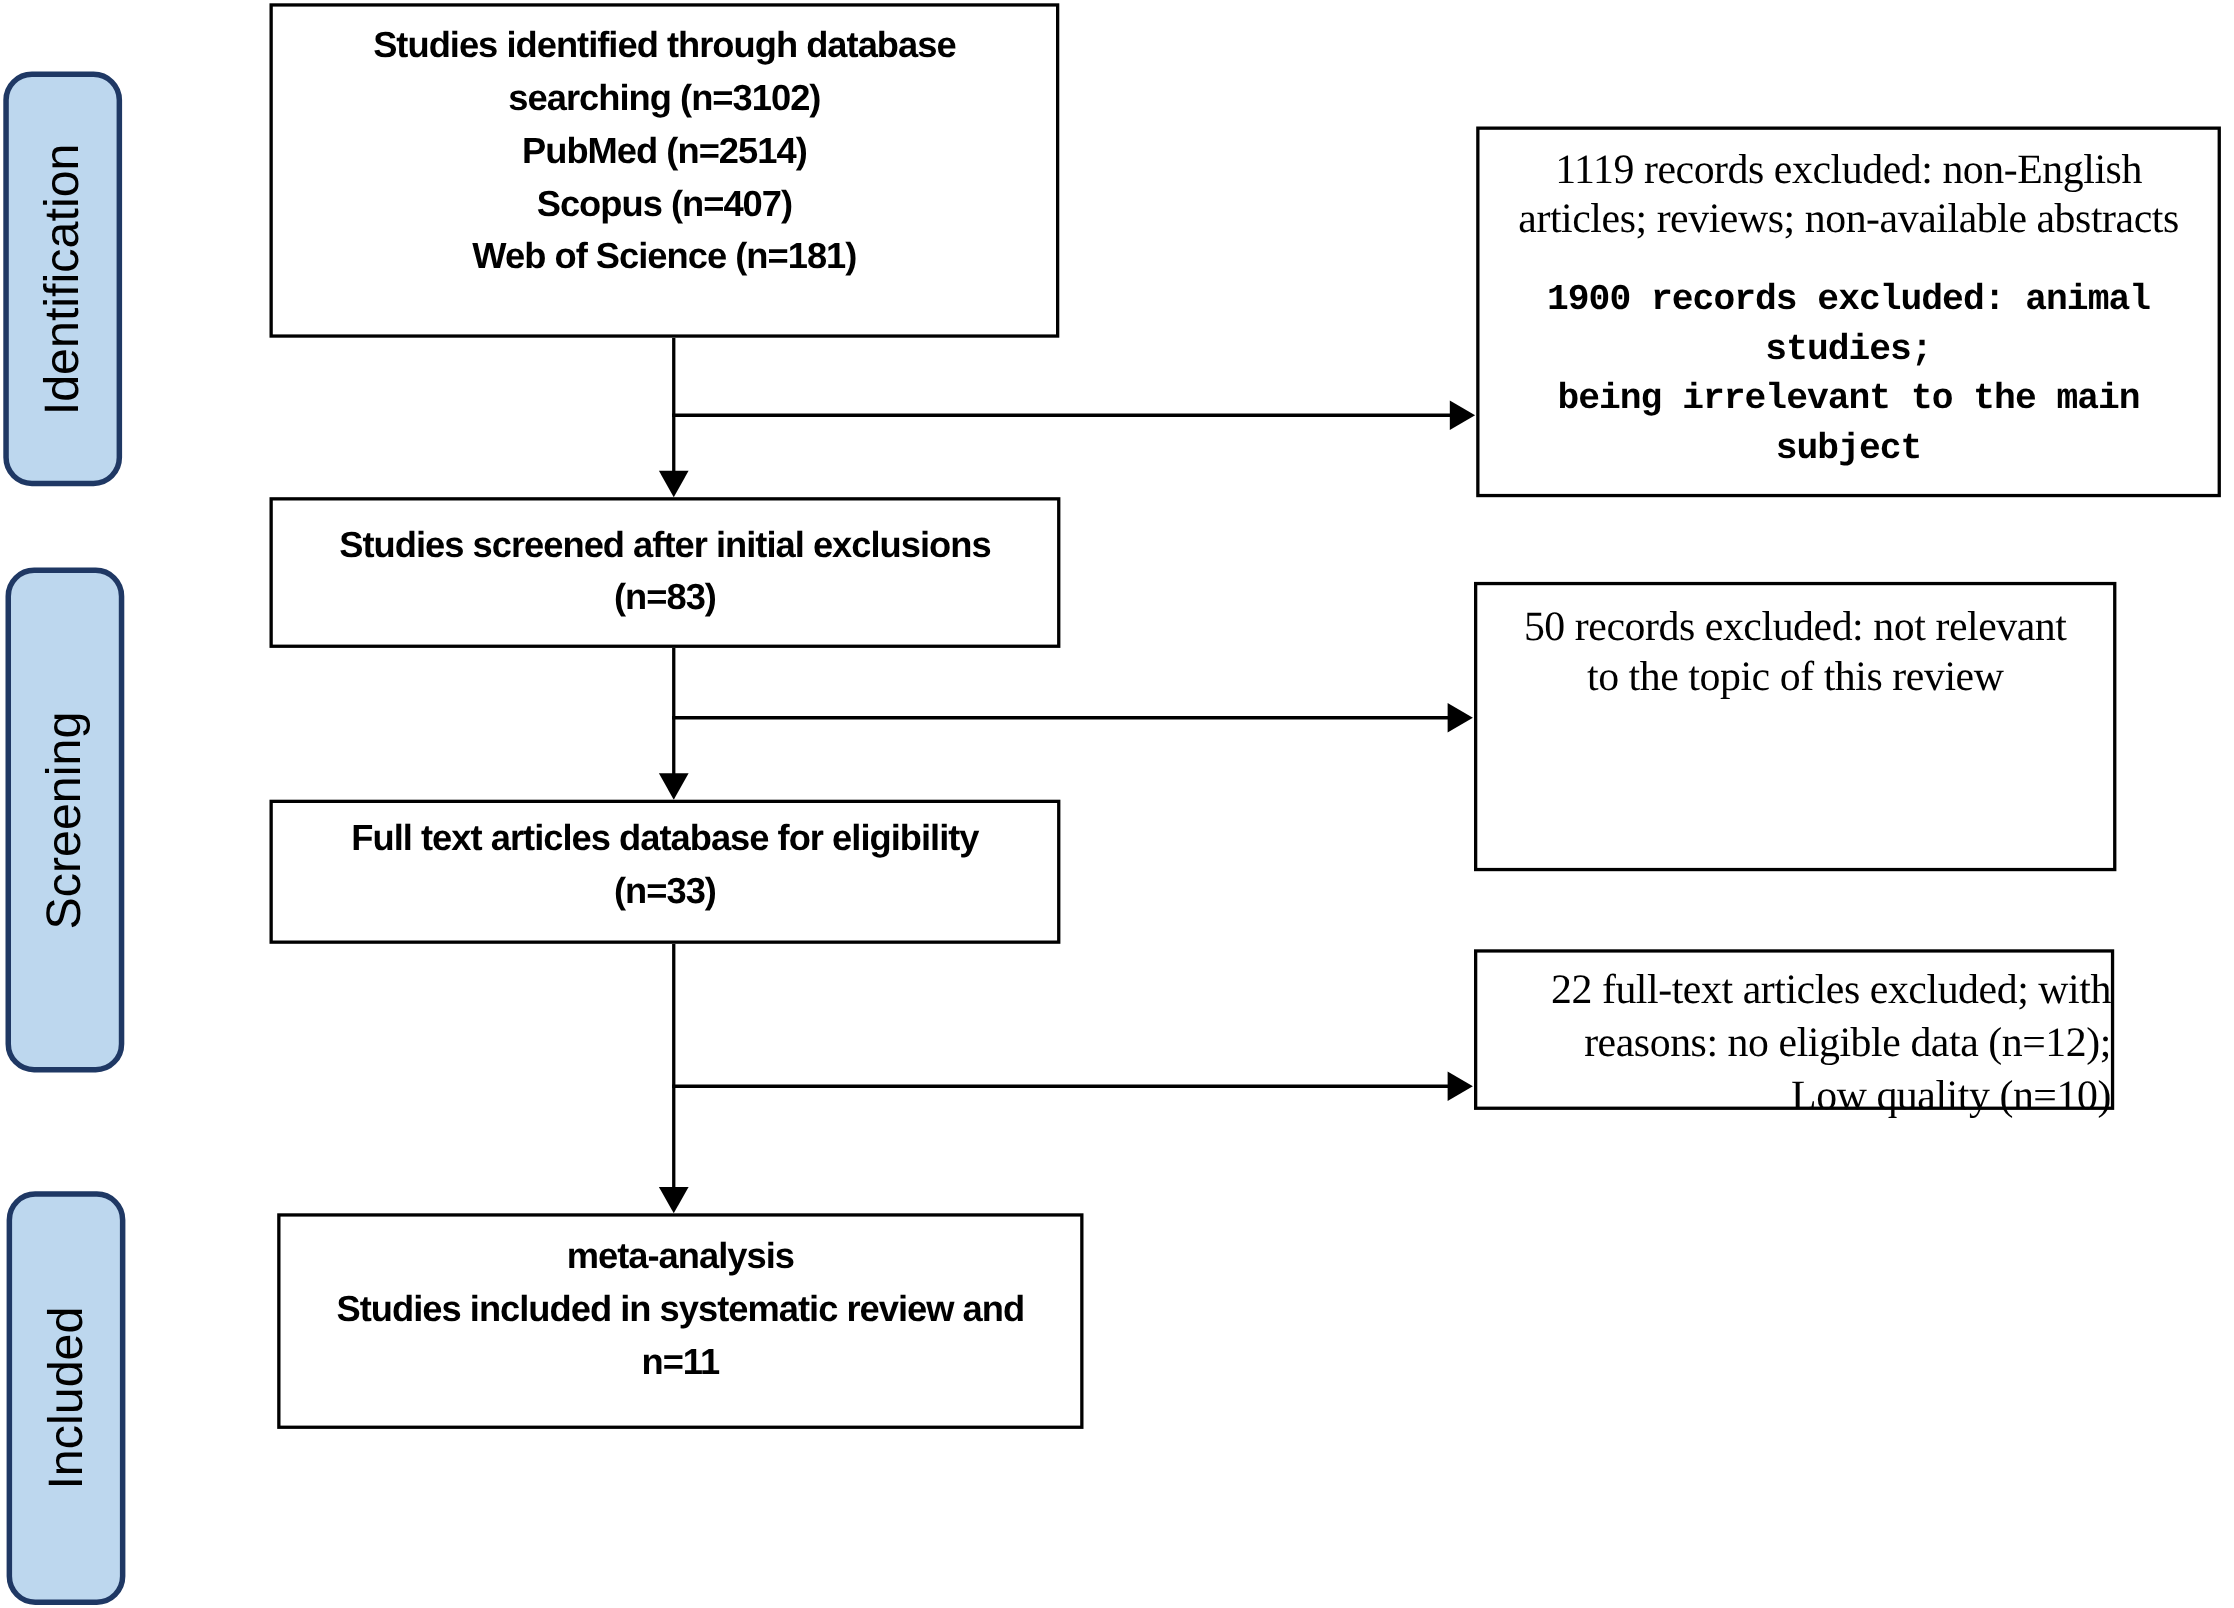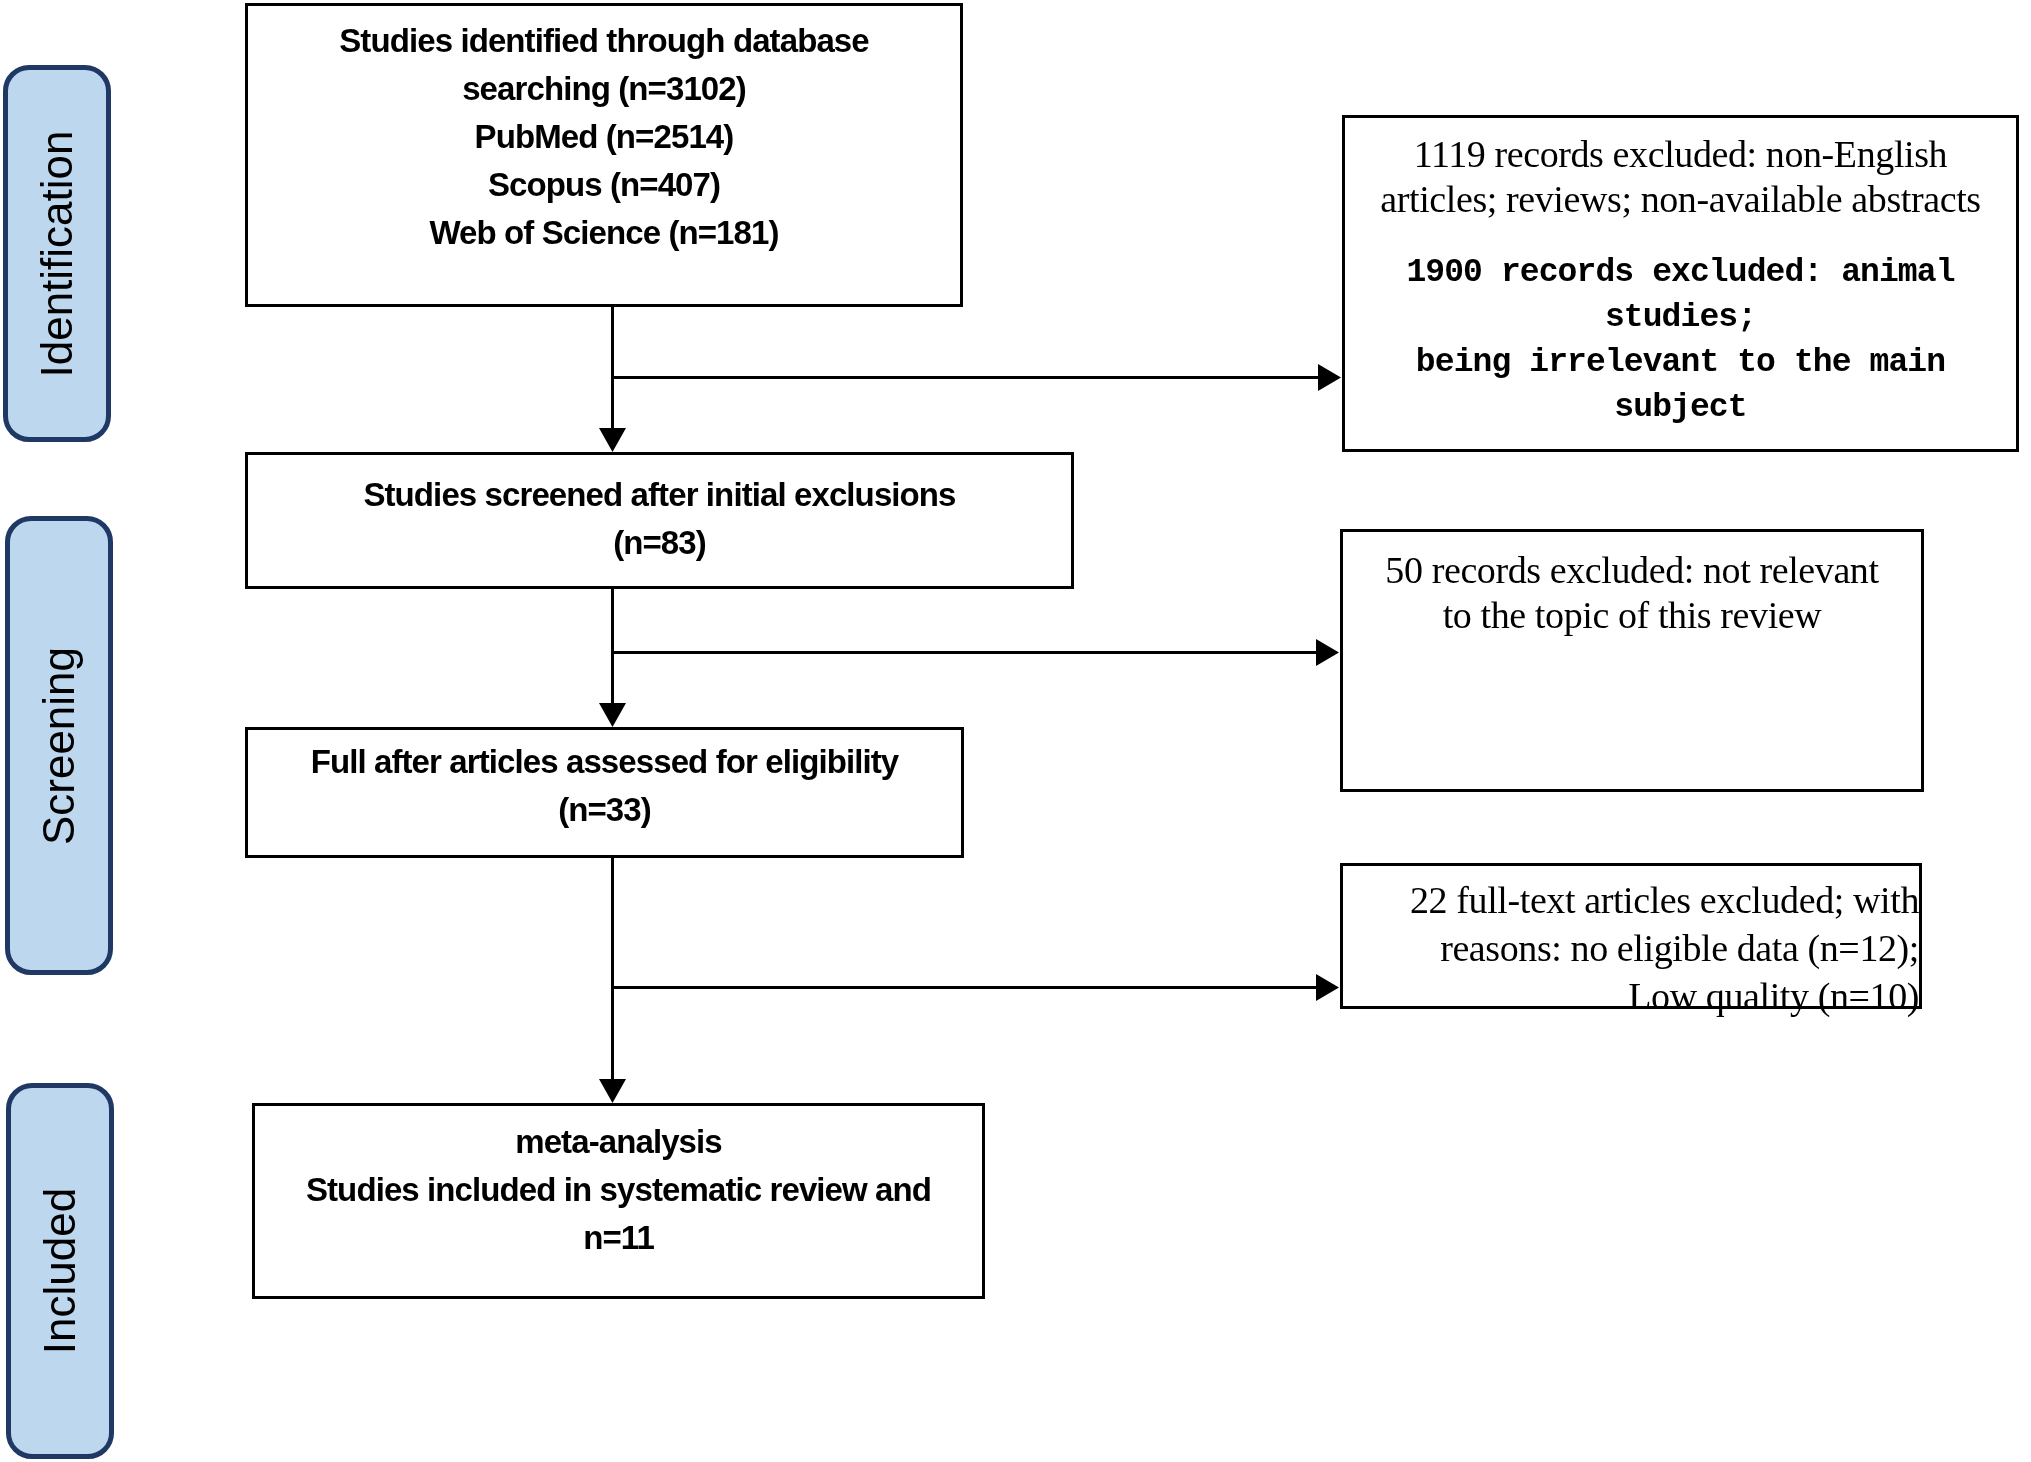--- a/index.html
+++ b/index.html
@@ -46,21 +46,21 @@
     box-sizing: border-box;
     background: var(--box-fill, #ffffff);
     border: 3px solid var(--box-border, #000000);
     text-align: center;
     font-weight: 700;
     font-size: 33px;
     line-height: 48px;
     letter-spacing: -0.9px;
   }
   #flow-identified { left: 245px; top: 3px;    width: 718px; height: 304px; padding-top: 11px; }
-  #flow-screened   { left: 245px; top: 452px;  width: 829px; height: 137px; padding-top: 16px; }
+  #flow-screened   { left: 245px; top: 452px;  width: 719px; height: 137px; padding-top: 16px; }
   #flow-fulltext   { left: 245px; top: 727px;  width: 719px; height: 131px; padding-top: 8px; }
   #flow-included   { left: 252px; top: 1103px; width: 733px; height: 196px; padding-top: 12px; }
 
   
   .excl-box {
     position: absolute;
     box-sizing: border-box;
     background: var(--box-fill, #ffffff);
     border: 3px solid var(--box-border, #000000);
     text-align: center;
@@ -123,21 +123,21 @@
     <div class="line">Scopus (n=407)</div>
     <div class="line">Web of Science (n=181)</div>
   </div>
 
   <div class="flow-box" id="flow-screened">
     <div class="line">Studies screened after initial exclusions</div>
     <div class="line">(n=83)</div>
   </div>
 
   <div class="flow-box" id="flow-fulltext">
-    <div class="line">Full after articles assessed for eligibility</div>
+    <div class="line">Full text articles database for eligibility</div>
     <div class="line">(n=33)</div>
   </div>
 
   <div class="flow-box" id="flow-included">
     <div class="line">meta-analysis</div>
     <div class="line">Studies included in systematic review and</div>
     <div class="line">n=11</div>
   </div>
 
   <div class="excl-box" id="excl-initial">

